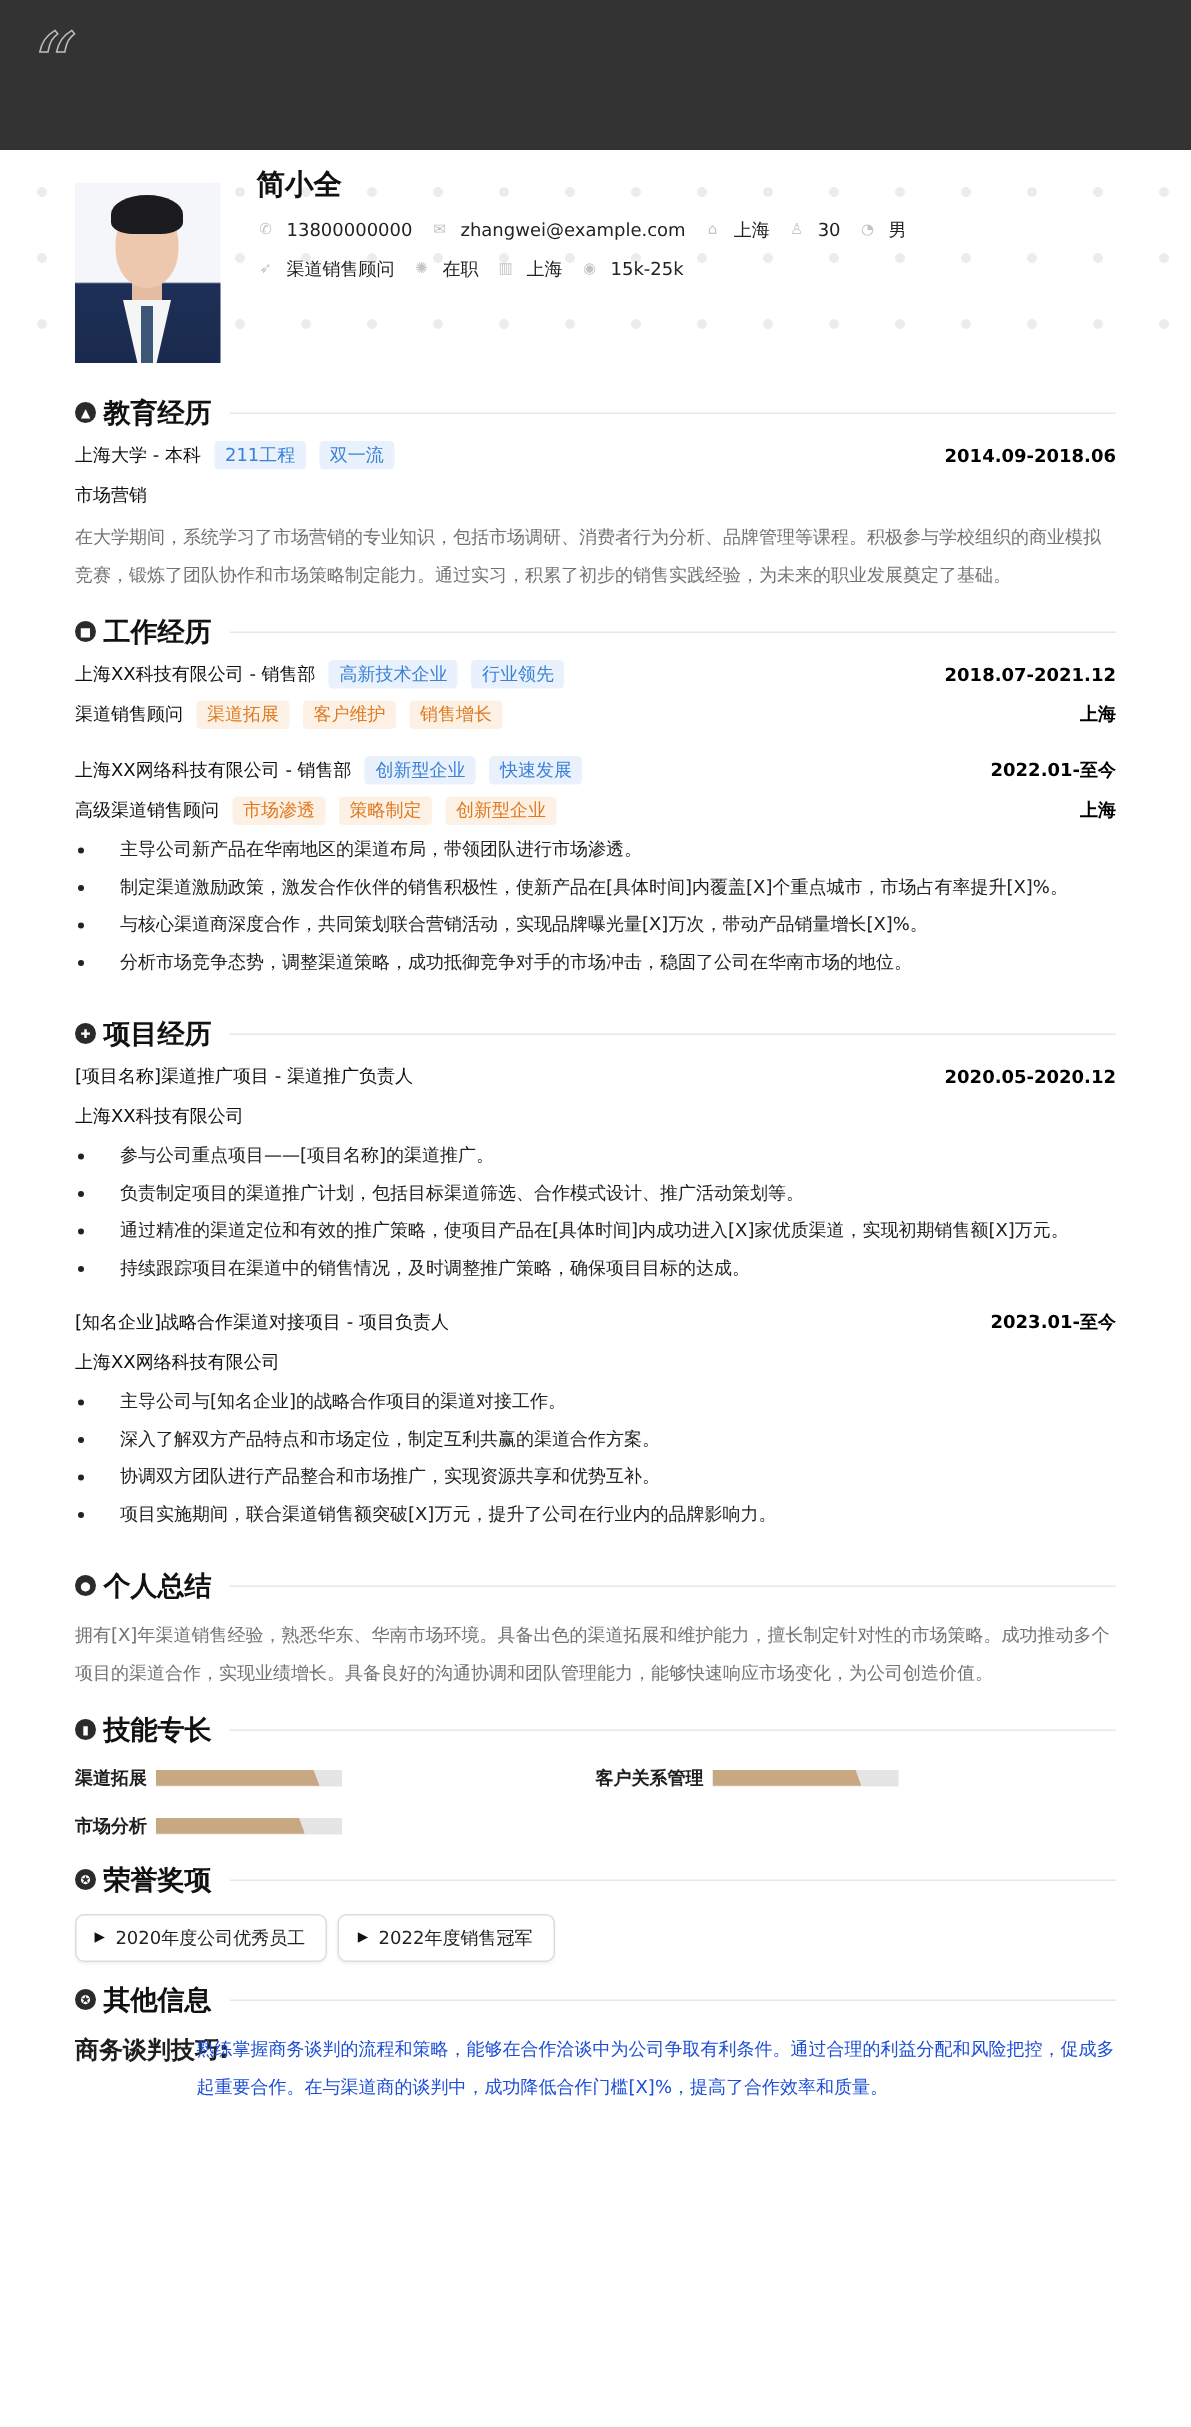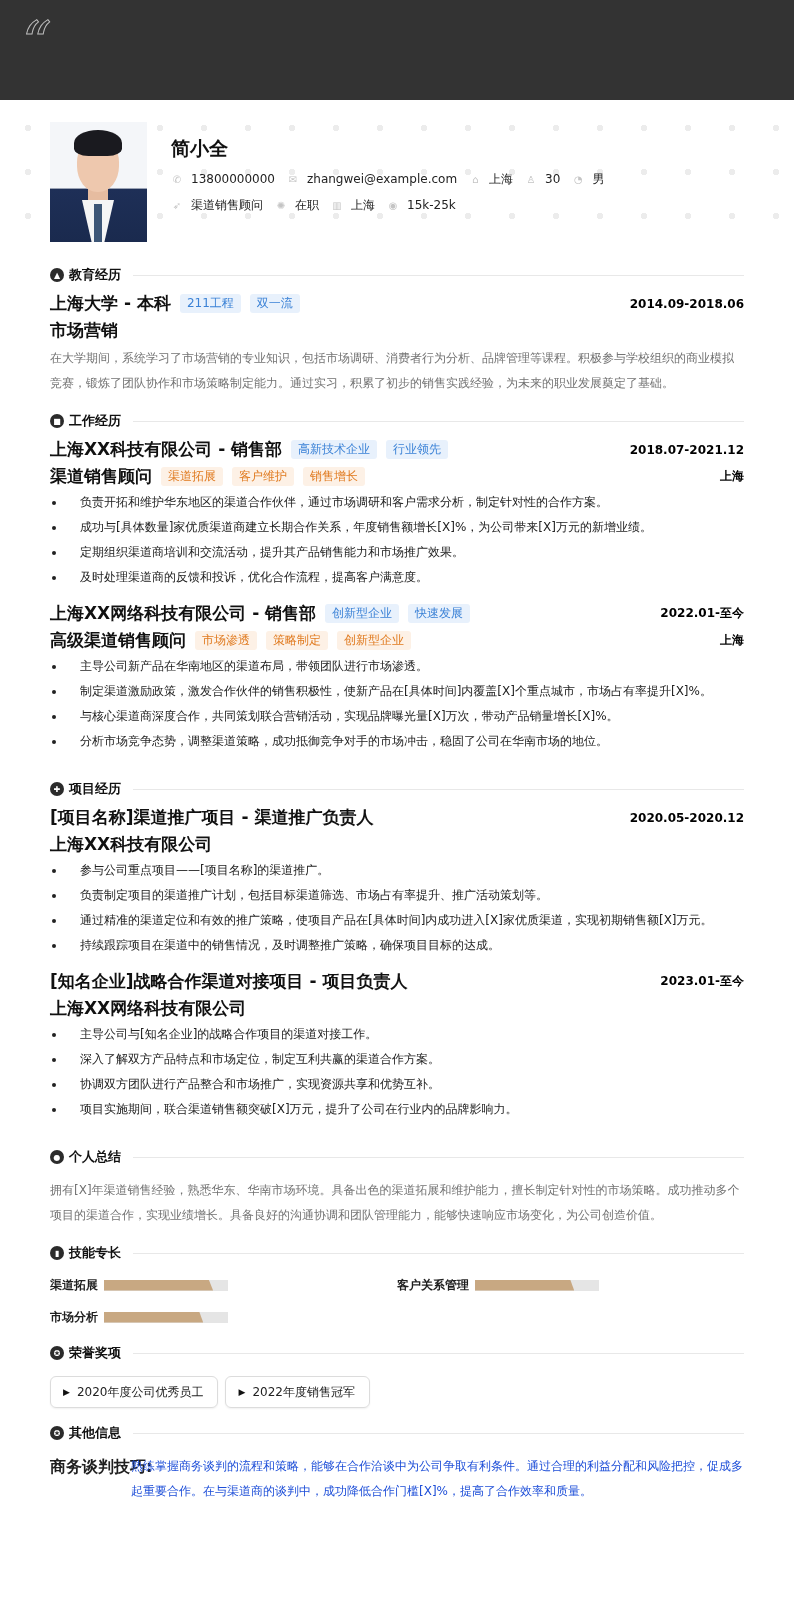--- a/index.html
+++ b/index.html
@@ -45,40 +45,40 @@
   .avatar .neck {
     position: absolute; left: 38px; top: 66px; width: 20px; height: 16px; background: #e6bca0;
   }
   .avatar .shirt {
     position: absolute; left: 32px; top: 78px; width: 32px; height: 42px;
     background: #f5f5f5; clip-path: polygon(0 0, 100% 0, 70% 100%, 30% 100%);
   }
   .avatar .tie {
     position: absolute; left: 44px; top: 82px; width: 8px; height: 38px; background: #3d5676;
   }
-  .info { margin-left: 24px; padding-top: 36px; }
+  .info { margin-left: 24px; padding-top: 10px; }
   .name { font-size: 19px; font-weight: bold; color: #111; height: 30px; }
   .meta-row { display: flex; align-items: center; height: 26px; color: #222; font-size: 12px; }
   .meta-item { display: flex; align-items: center; margin-right: 12px; }
   .meta-icon { color: #c4c4c4; font-size: 10px; margin-right: 8px; width: 12px; text-align: center; }
 
   .section { position: relative; z-index: 1; background: #fff; }
   .sec-title {
     display: flex; align-items: center; height: 30px; margin-top: 10px;
   }
   .sec-icon {
     width: 14px; height: 14px; border-radius: 50%; background: #2b2b2b; color: #fff;
     font-size: 8px; display: flex; align-items: center; justify-content: center; margin-right: 5px;
   }
-  .sec-label { font-size: 13px; font-weight: bold; color: #111; margin-right: 12px; white-space: nowrap; }
+  .sec-label { font-size: 18px; font-weight: bold; color: #111; margin-right: 12px; white-space: nowrap; }
   .sec-line { flex: 1; height: 1px; background: #e8e8e8; }
 
   .row { display: flex; align-items: center; justify-content: space-between; height: 27px; }
   .row-left { display: flex; align-items: center; }
-  .title-b { font-weight: bold; font-size: 17px; color: #111; }
+  .title-b { font-weight: normal; font-size: 12px; color: #111; }
   .date { font-weight: bold; font-size: 12px; color: #000000; }
   .tag {
     display: inline-block; padding: 1px 7px; margin-left: 9px; border-radius: 3px; font-size: 12px;
   }
   .tag.blue { background: #e8f1fc; color: #3b82d6; }
   .tag.orange { background: #fdf1e6; color: #e07a1f; }
   .para { font-size: 12px; line-height: 25px; color: #737373; padding-top: 2px; }
   ul.bullets { list-style: none; }
   ul.bullets li { position: relative; padding-left: 30px; height: 25px; line-height: 25px; font-size: 12px; color: #222; }
   ul.bullets li::before {
@@ -207,26 +207,20 @@
       </div>
       <div class="row">
         <div class="row-left">
           <span class="title-b">渠道销售顾问</span>
           <span class="tag orange">渠道拓展</span>
           <span class="tag orange">客户维护</span>
           <span class="tag orange">销售增长</span>
         </div>
         <span class="date">上海</span>
       </div>
-      <ul class="bullets">
-        <li>负责开拓和维护华东地区的渠道合作伙伴，通过市场调研和客户需求分析，制定针对性的合作方案。</li>
-        <li>成功与[具体数量]家优质渠道商建立长期合作关系，年度销售额增长[X]%，为公司带来[X]万元的新增业绩。</li>
-        <li>定期组织渠道商培训和交流活动，提升其产品销售能力和市场推广效果。</li>
-        <li>及时处理渠道商的反馈和投诉，优化合作流程，提高客户满意度。</li>
-      </ul>
     </div>
     <div class="gap"></div>
     <div>
       <div class="row">
         <div class="row-left">
           <span class="title-b">上海XX网络科技有限公司 - 销售部</span>
           <span class="tag blue">创新型企业</span>
           <span class="tag blue">快速发展</span>
         </div>
         <span class="date">2022.01-至今</span>
@@ -260,21 +254,21 @@
     <div>
       <div class="row">
         <span class="title-b">[项目名称]渠道推广项目 - 渠道推广负责人</span>
         <span class="date">2020.05-2020.12</span>
       </div>
       <div class="row">
           <span class="title-b">上海XX科技有限公司</span>
         </div>
       <ul class="bullets">
         <li>参与公司重点项目——[项目名称]的渠道推广。</li>
-        <li>负责制定项目的渠道推广计划，包括目标渠道筛选、市场占有率提升、推广活动策划等。</li>
+        <li>负责制定项目的渠道推广计划，包括目标渠道筛选、合作模式设计、推广活动策划等。</li>
         <li>通过精准的渠道定位和有效的推广策略，使项目产品在[具体时间]内成功进入[X]家优质渠道，实现初期销售额[X]万元。</li>
         <li>持续跟踪项目在渠道中的销售情况，及时调整推广策略，确保项目目标的达成。</li>
       </ul>
     </div>
     <div class="gap"></div>
     <div>
       <div class="row">
         <span class="title-b">[知名企业]战略合作渠道对接项目 - 项目负责人</span>
         <span class="date">2023.01-至今</span>
       </div>

